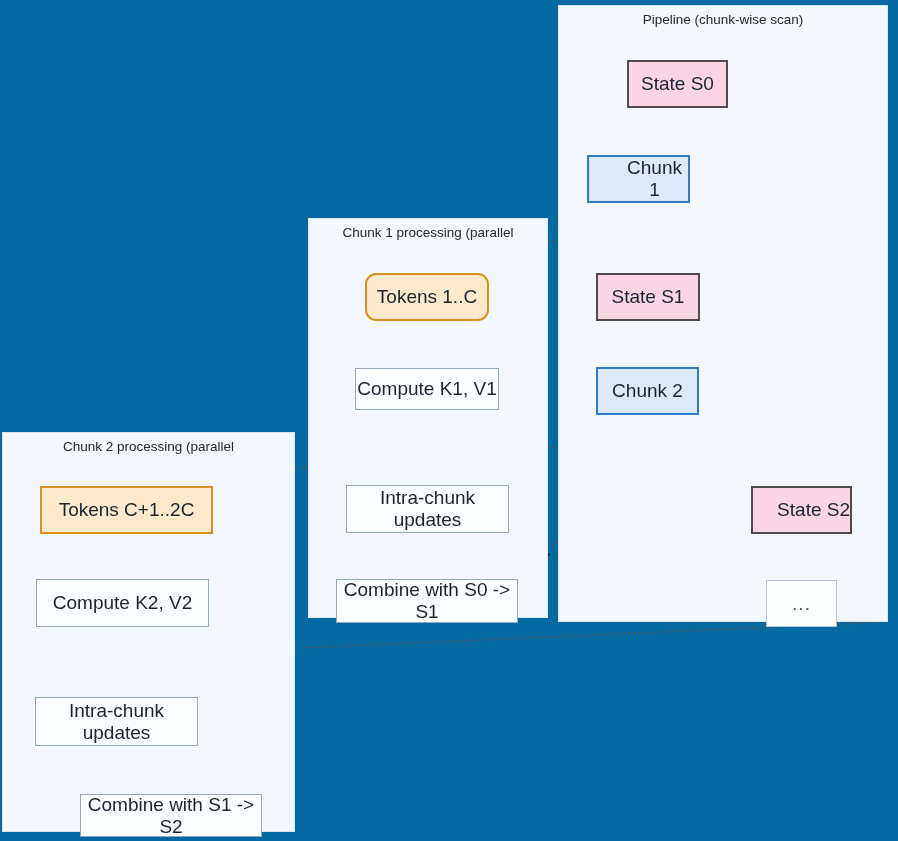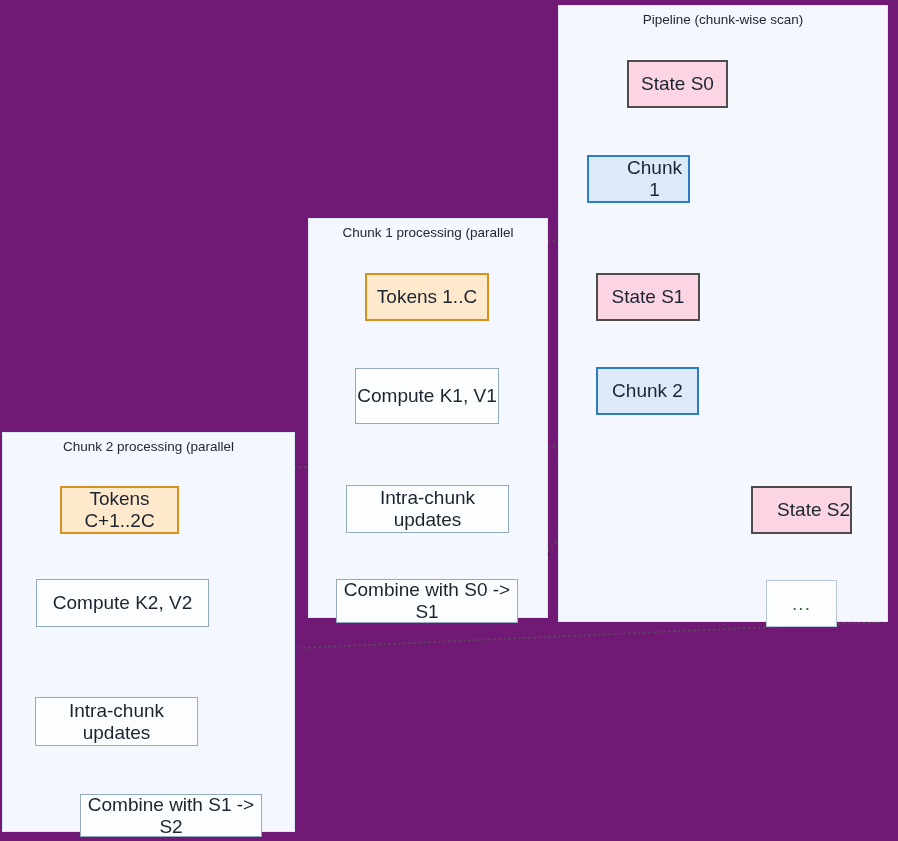--- a/index.html
+++ b/index.html
@@ -1,17 +1,17 @@
 <!DOCTYPE html>
 <html><head>
 <meta charset="utf-8">
 <style>
   html,body{margin:0;padding:0;background:#ffffff;}
   body{font-family:"Liberation Sans", sans-serif;}
-  #stage{position:relative;width:898px;height:841px;background:#701a75;overflow:hidden;}
+  #stage{position:relative;width:898px;height:841px;background:#0369a1;overflow:hidden;}
   #edges{position:absolute;left:0;top:0;width:898px;height:841px;pointer-events:none;}
 
   .cluster{position:absolute;background:#f4f7fd;border:1px solid #dce6f5;box-sizing:border-box;}
   .cluster-title{position:absolute;left:0;right:0;top:6px;text-align:center;
                  font-size:13.5px;color:#222831;white-space:nowrap;}
 
   .node{position:absolute;box-sizing:border-box;display:flex;align-items:center;
         justify-content:center;text-align:center;font-size:19px;color:#1c2430;
         line-height:1.15;margin-top:29px;}
   .n-state{background:#fbd5e4;border:2px solid #4d4d4d;}
@@ -96,37 +96,37 @@
   </div>
 
   <div class="node n-state" style="left:751px;top:457px;width:101px;height:48px;justify-content:flex-end;">
     <span>State S2</span>
   </div>
 
   <div class="node n-dots" style="left:766px;top:551px;width:71px;height:47px;">
     <span>...</span>
   </div>
 
-  <div class="node n-tok" style="left:365px;top:244px;width:124px;height:48px;">
+  <div class="node n-tok" style="left:365px;top:244px;width:124px;height:48px;border-radius:11px;">
     <span>Tokens 1..C</span>
   </div>
 
-  <div class="node n-plain" style="left:355px;top:339px;width:144px;height:56px;">
+  <div class="node n-plain" style="left:355px;top:339px;width:144px;height:42px;">
     <span>Compute K1, V1</span>
   </div>
 
   <div class="node n-plain" style="left:346px;top:456px;width:163px;height:48px;">
     <span>Intra-chunk updates</span>
   </div>
 
   <div class="node n-plain" style="left:336px;top:550px;width:182px;height:44px;">
     <span>Combine with S0 -&gt; S1</span>
   </div>
 
-  <div class="node n-tok" style="left:60px;top:457px;width:119px;height:48px;">
+  <div class="node n-tok" style="left:40px;top:457px;width:173px;height:48px;">
     <span>Tokens C+1..2C</span>
   </div>
 
   <div class="node n-plain" style="left:36px;top:550px;width:173px;height:48px;">
     <span>Compute K2, V2</span>
   </div>
 
   <div class="node n-plain" style="left:35px;top:668px;width:163px;height:49px;">
     <span>Intra-chunk updates</span>
   </div>

